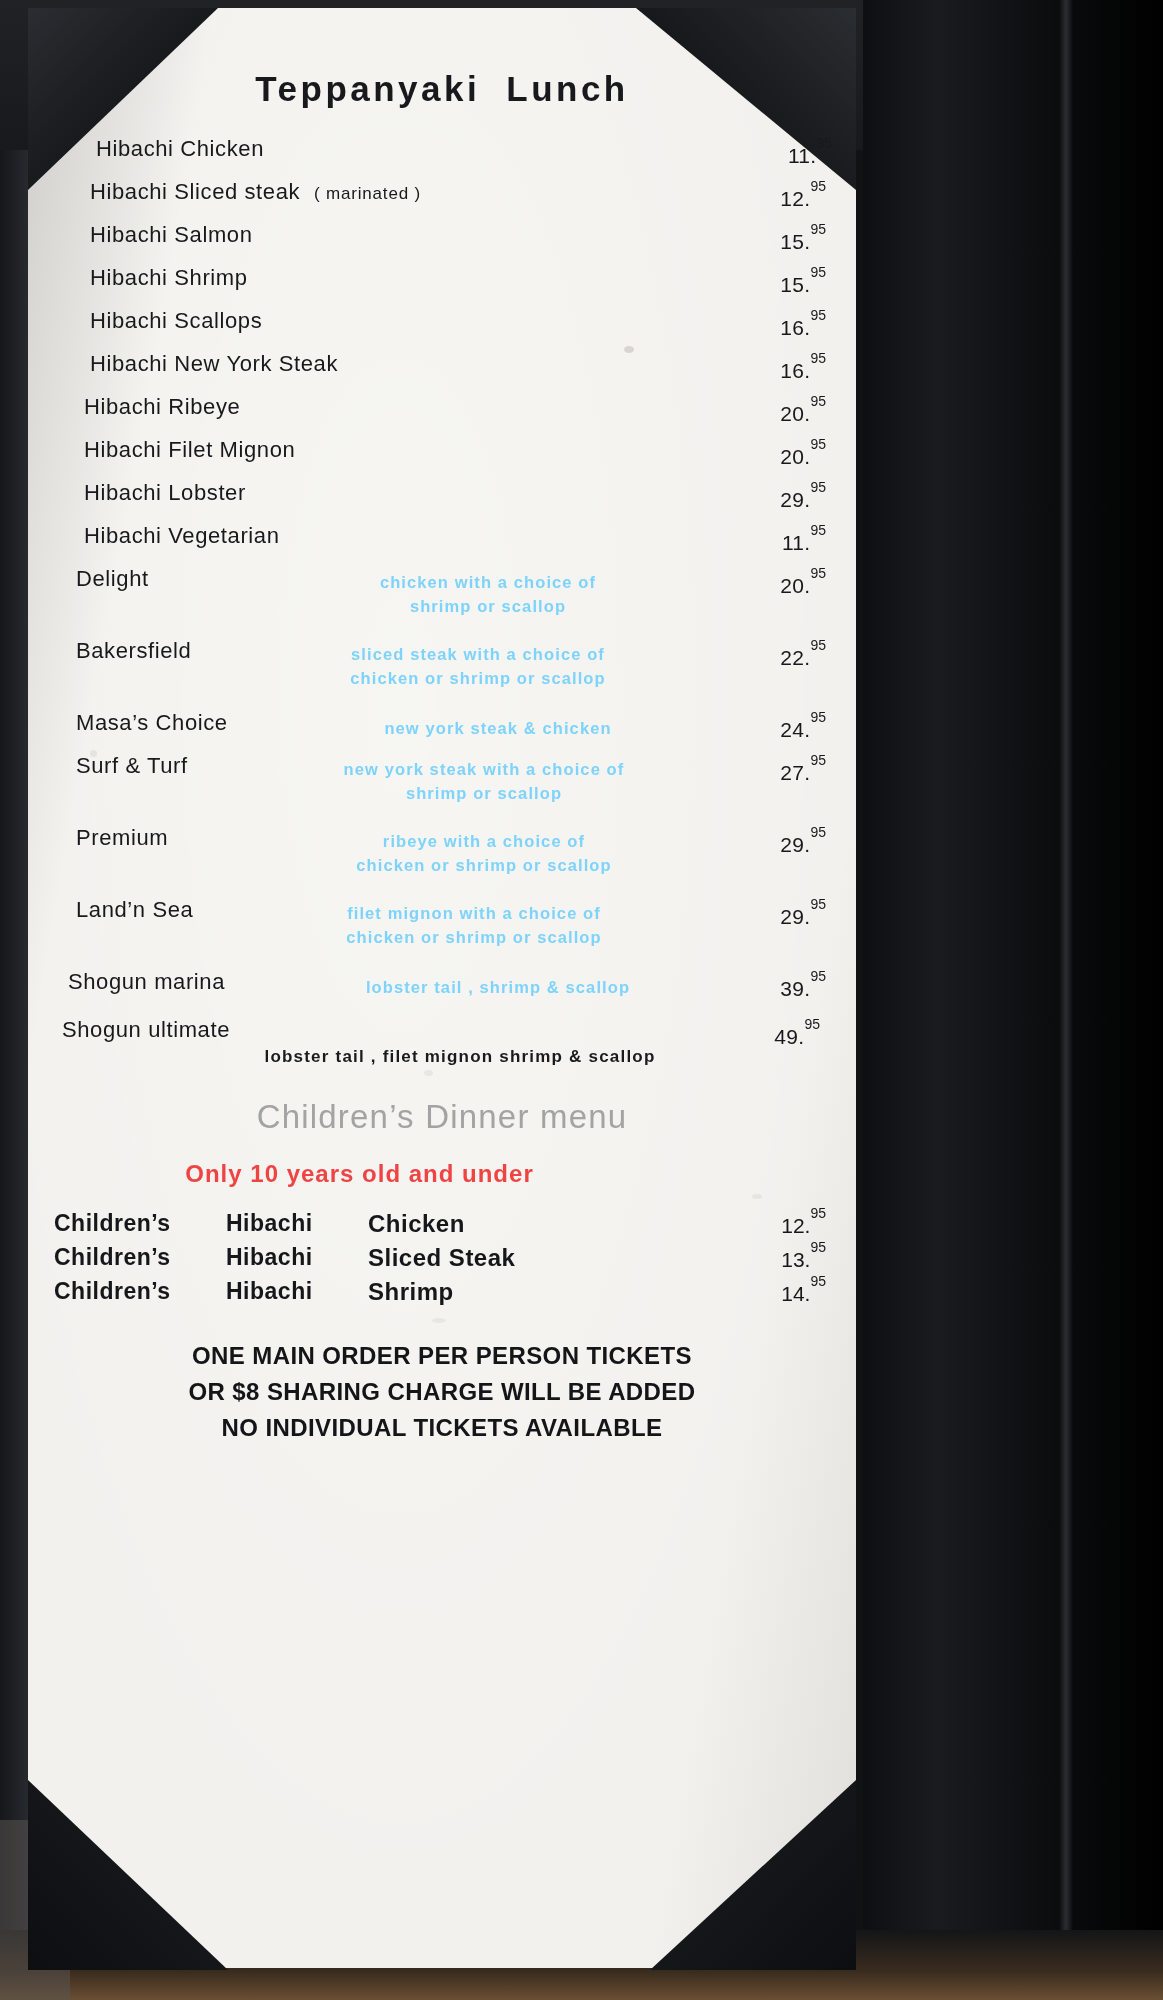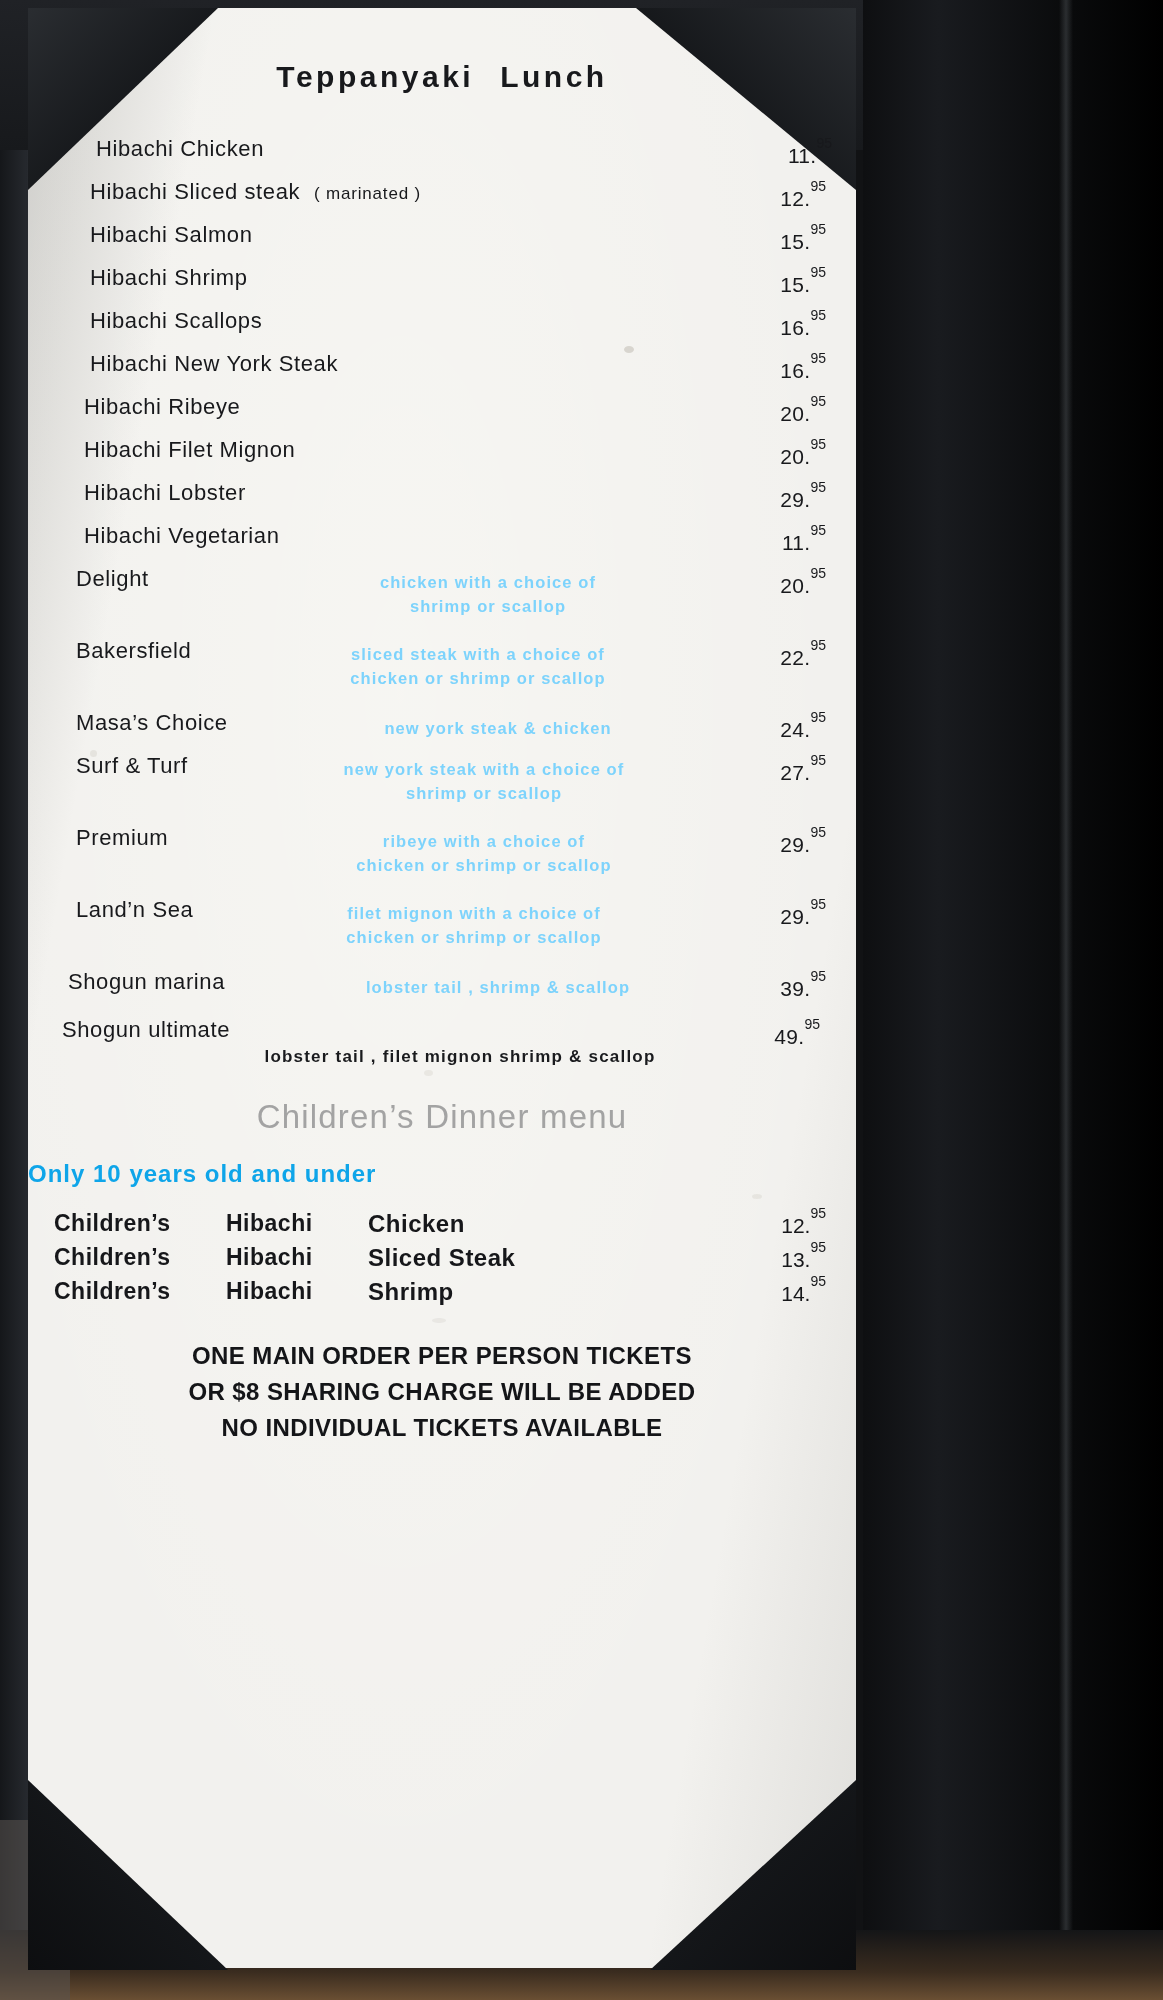--- a/index.html
+++ b/index.html
@@ -128,24 +128,24 @@
     position: absolute;
     left: 28px;
     top: 8px;
     width: 828px;
     height: 1960px;
     color: #16171a;
   }
 
   .title {
     position: absolute;
-    left: 0; top: 52px;
-    width: 828px;
-    text-align: center;
-    font-size: 30px;
+    left: 0; top: 61px;
+    width: 828px;
+    text-align: center;
+    font-size: 35px;
     letter-spacing: 3.5px;
     font-weight: 600;
     color: #18191c;
   }
   .title .sp { display: inline-block; width: 26px; }
 
   .rows {
     position: absolute;
     left: 0;
     top: 128px;
@@ -237,25 +237,25 @@
     text-align: center;
     font-size: 33px;
     letter-spacing: 1.2px;
     font-weight: 400;
     color: #a3a3a3;
   }
   .kids-sub {
     position: absolute;
     left: 0; top: 1152px;
     width: 663px;
-    text-align: left;
+    text-align: center;
     font-size: 24px;
     letter-spacing: 1px;
     font-weight: 700;
-    color: #0ea5e9;
+    color: #ef4444;
   }
 
   .kids-rows {
     position: absolute;
     left: 0;
     top: 1202px;
     width: 828px;
   }
   .kid-row { position: relative; height: 34px; }
   .kid-row .c1 {

